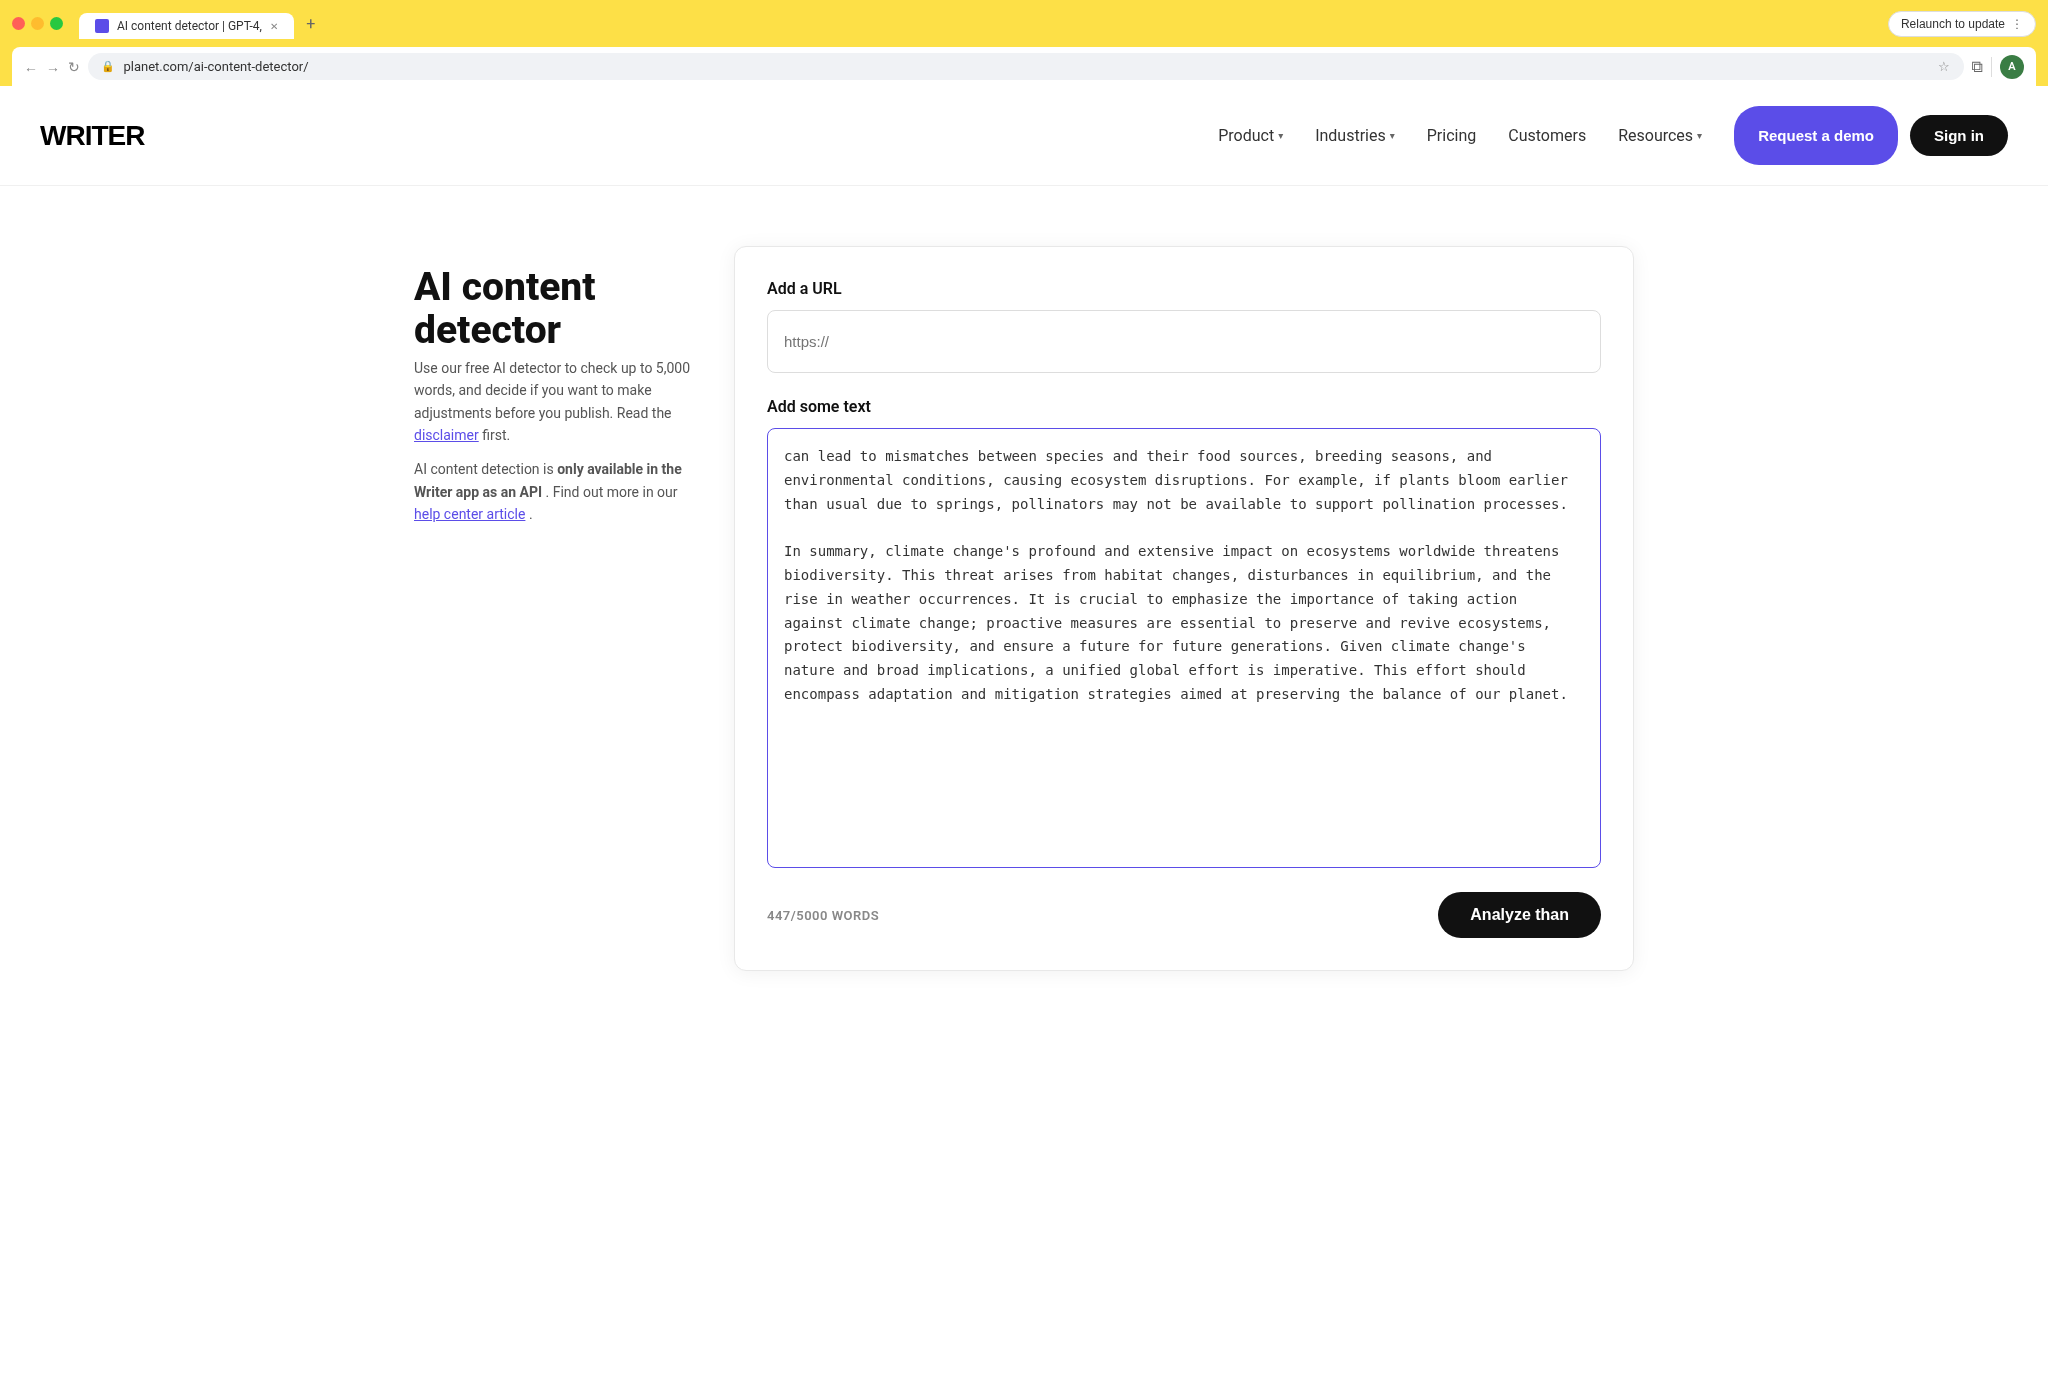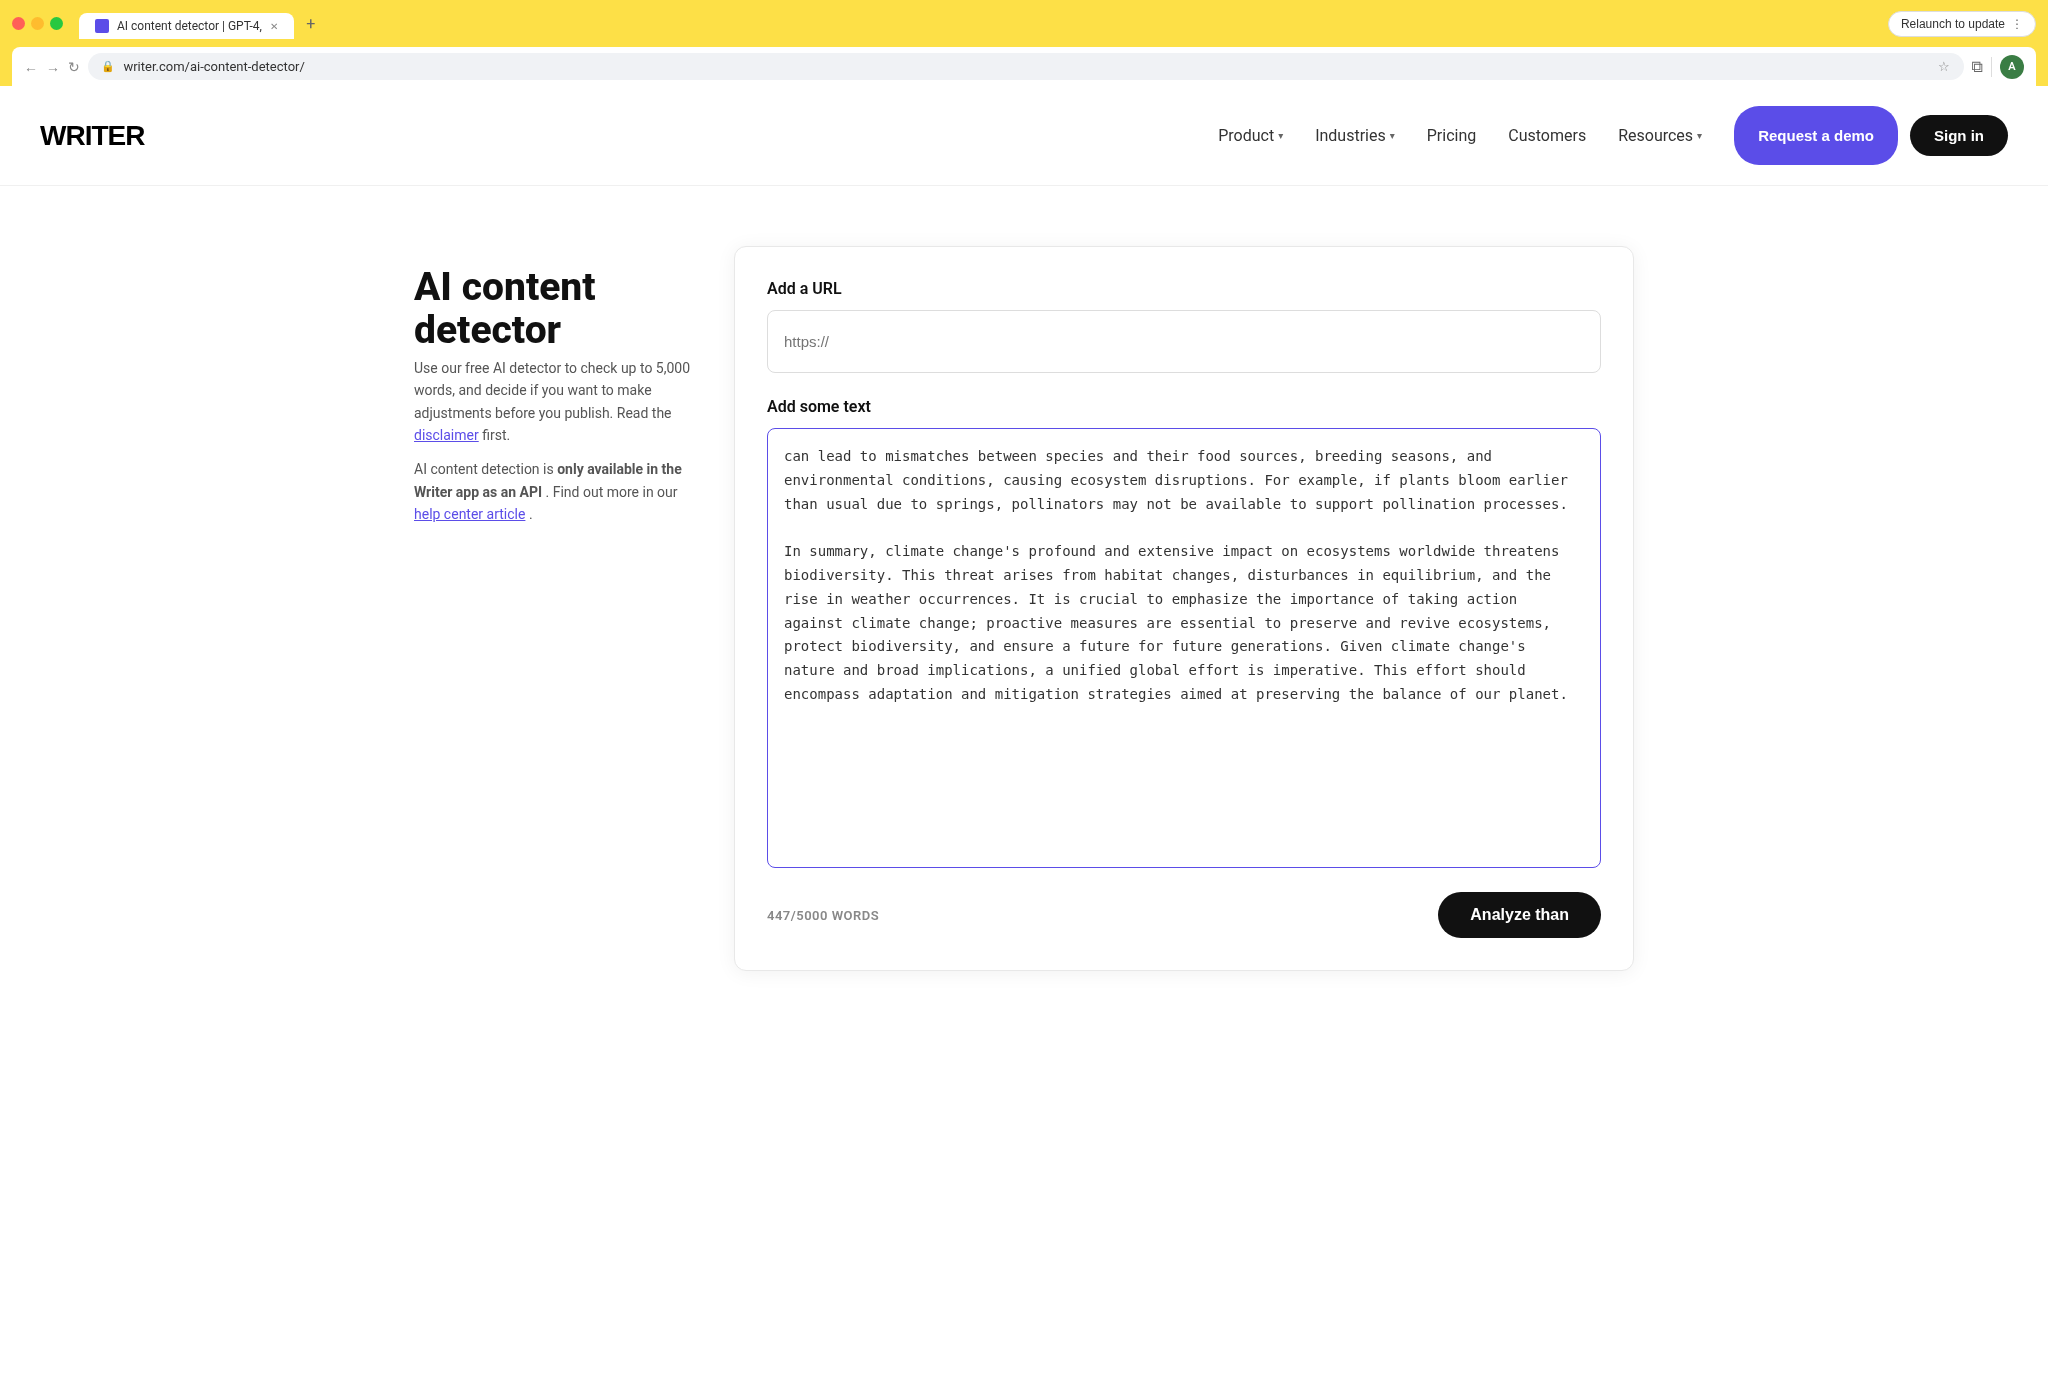--- a/index.html
+++ b/index.html
@@ -322,21 +322,21 @@
     </div>
   </div>
   <div class="browser-urlbar">
     <div class="nav-buttons">
       <button class="nav-btn">←</button>
       <button class="nav-btn">→</button>
       <button class="nav-btn">↻</button>
     </div>
     <div class="url-bar">
       <span class="url-lock">🔒</span>
-      <span class="url-text">writer.com/ai-content-detector/</span>
+      <span class="url-text">planet.com/ai-content-detector/</span>
       <span class="url-star">☆</span>
     </div>
     <div class="browser-actions">
       <span class="browser-action-icon">⧉</span>
       <span style="width:1px; height:20px; background:#ddd;"></span>
       <div class="user-avatar">
         <span>A</span>
       </div>
     </div>
   </div>

